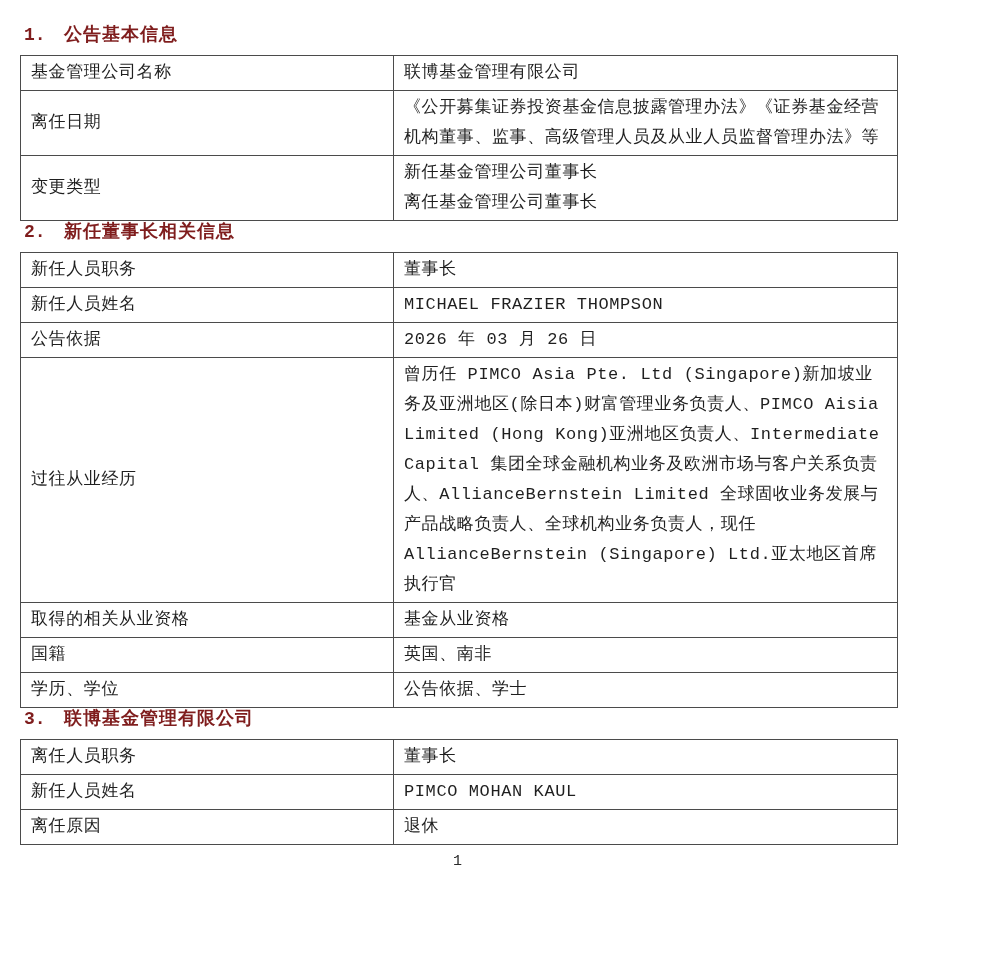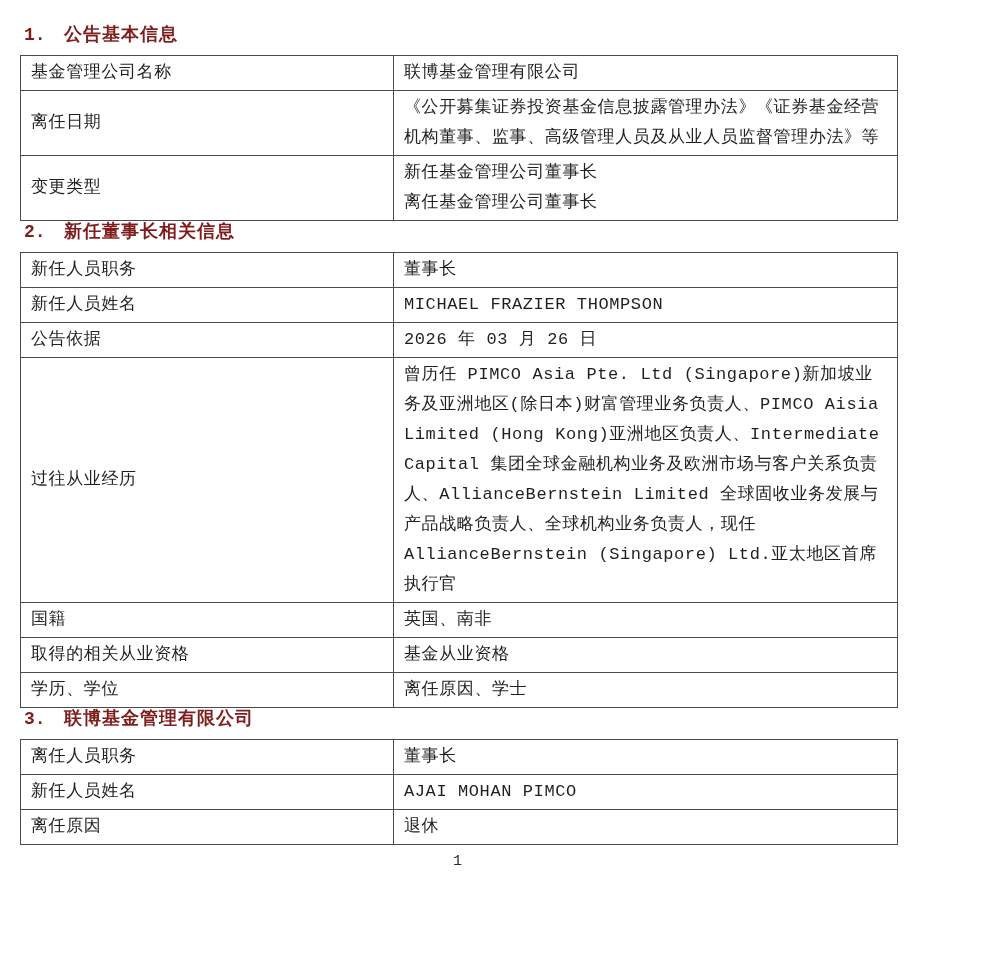--- a/index.html
+++ b/index.html
@@ -99,45 +99,45 @@
             </tr>
             <tr>
               <td class="cell-label">公告依据</td>
               <td class="cell-value">2026 年 03 月 26 日</td>
             </tr>
             <tr>
               <td class="cell-label">过往从业经历</td>
               <td class="cell-value">曾历任 PIMCO Asia Pte. Ltd (Singapore)新加坡业务及亚洲地区(除日本)财富管理业务负责人、PIMCO Aisia Limited (Hong Kong)亚洲地区负责人、Intermediate Capital 集团全球金融机构业务及欧洲市场与客户关系负责人、AllianceBernstein Limited 全球固收业务发展与产品战略负责人、全球机构业务负责人，现任 AllianceBernstein (Singapore) Ltd.亚太地区首席执行官</td>
             </tr>
             <tr>
+              <td class="cell-label">取得的相关从业资格</td>
+              <td class="cell-value">基金从业资格</td>
+            </tr>
+            <tr>
               <td class="cell-label">国籍</td>
               <td class="cell-value">英国、南非</td>
             </tr>
             <tr>
-              <td class="cell-label">取得的相关从业资格</td>
-              <td class="cell-value">基金从业资格</td>
-            </tr>
-            <tr>
               <td class="cell-label">学历、学位</td>
-              <td class="cell-value">离任原因、学士</td>
+              <td class="cell-value">公告依据、学士</td>
             </tr>
           </tbody>
         </table>
       </section>
       <section class="announce">
         <h2 class="sec-heading"><span class="sec-num">3.</span><span>联博基金管理有限公司</span></h2>
         <table class="info-table">
           <tbody>
             <tr>
               <td class="cell-label">离任人员职务</td>
               <td class="cell-value">董事长</td>
             </tr>
             <tr>
               <td class="cell-label">新任人员姓名</td>
-              <td class="cell-value">AJAI MOHAN PIMCO</td>
+              <td class="cell-value">PIMCO MOHAN KAUL</td>
             </tr>
             <tr>
               <td class="cell-label">离任原因</td>
               <td class="cell-value">退休</td>
             </tr>
           </tbody>
         </table>
       </section>
     </div>
   <div class="page-footer">1</div>

